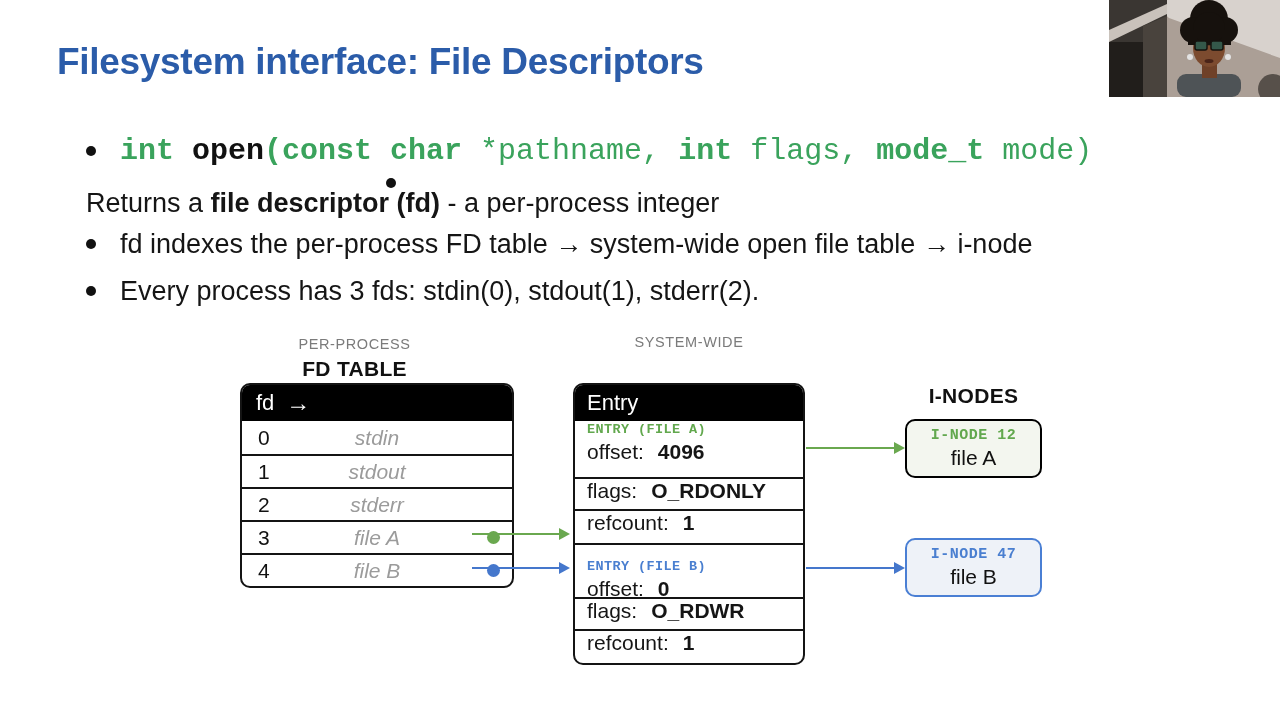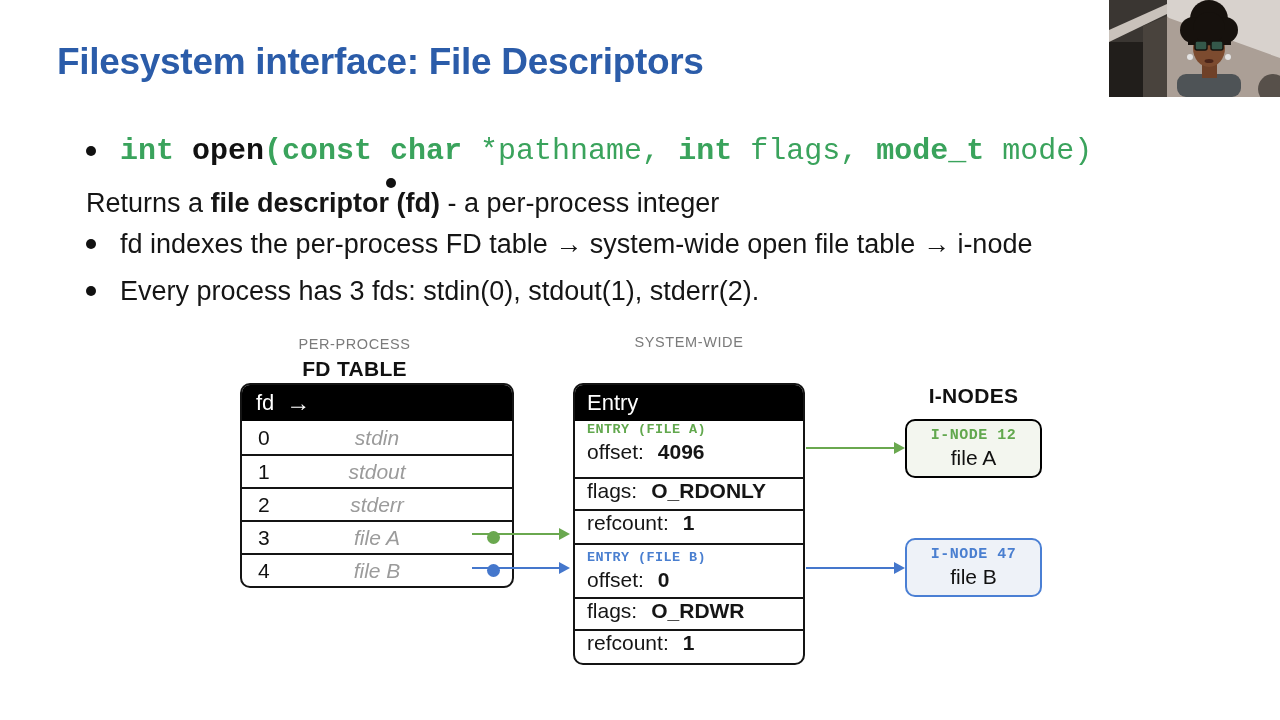--- a/index.html
+++ b/index.html
@@ -173,21 +173,21 @@
       <span class="entry-label lab-green">ENTRY (FILE A)</span>
       <span class="field"><span>offset:</span><span class="val">4096</span></span>
     </div>
     <div class="oft-cell" style="height:32px;">
       <span class="field"><span>flags:</span><span class="val">O_RDONLY</span></span>
     </div>
     <div class="oft-cell" style="height:34px;">
       <span class="field"><span>refcount:</span><span class="val-mid">1</span></span>
     </div>
 
-    <div class="oft-cell" style="height:54px;justify-content:flex-start;padding-top:5px;">
+    <div class="oft-cell" style="height:54px;justify-content:flex-start;padding-top:14px;">
       <span class="entry-label lab-blue">ENTRY (FILE B)</span>
       <span class="field"><span>offset:</span><span class="val">0</span></span>
     </div>
     <div class="oft-cell" style="height:32px;">
       <span class="field"><span>flags:</span><span class="val">O_RDWR</span></span>
     </div>
     <div class="oft-cell" style="height:34px;">
       <span class="field"><span>refcount:</span><span class="val-mid">1</span></span>
     </div>
   </div>

